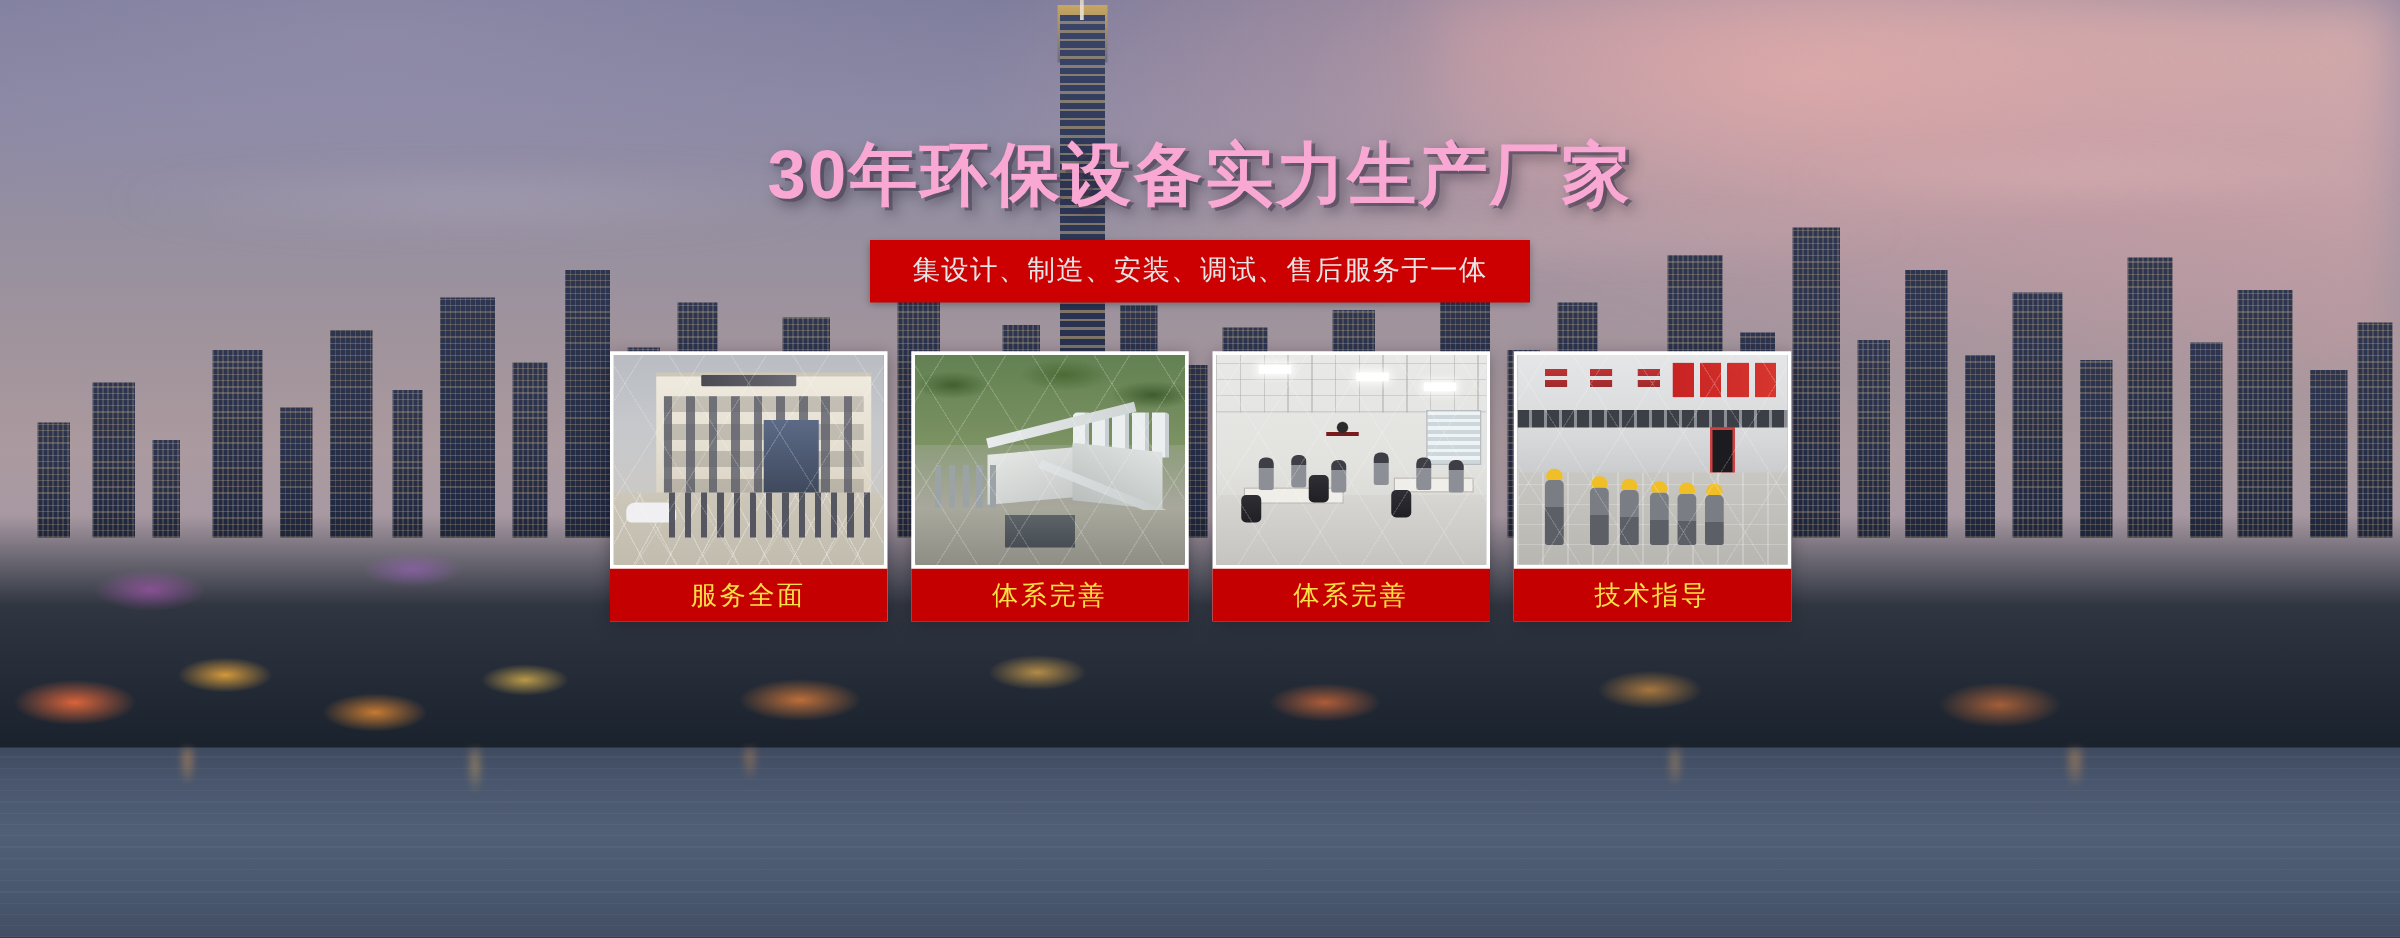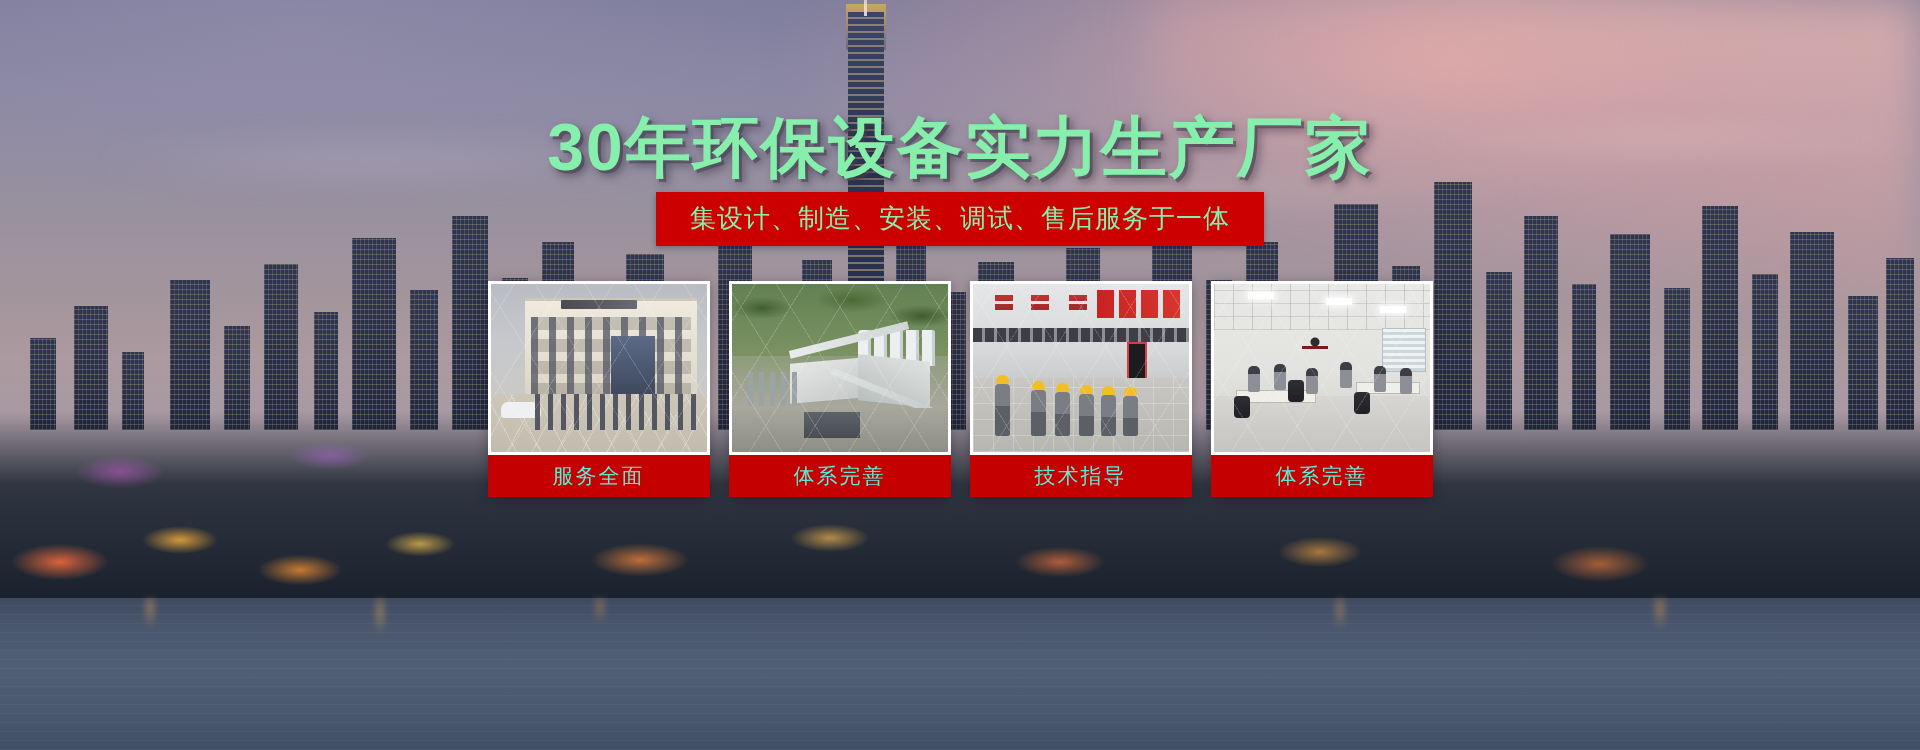--- a/index.html
+++ b/index.html
@@ -124,39 +124,39 @@
       radial-gradient(ellipse 10px 28px at 600px 8px,  rgba(255,160,70,.35), rgba(0,0,0,0) 70%),
       radial-gradient(ellipse 10px 30px at 1340px 12px, rgba(255,180,90,.35), rgba(0,0,0,0) 70%),
       radial-gradient(ellipse 12px 34px at 1660px 10px, rgba(255,170,80,.40), rgba(0,0,0,0) 70%);
     filter:blur(3px);
   }
 
   
   .headline {
     position:absolute; left:0; top:103px; width:1920px;
     text-align:center;
-    font-size:66px;
+    font-size:55px;
     font-weight:700;
     letter-spacing:2px;
-    color:#86efac;
+    color:#f9a8d4;
     text-shadow:
       3px 3px 0 rgba(70,60,80,.55),
       5px 5px 10px rgba(40,34,50,.55);
     white-space:nowrap;
   }
 
   
   .subtitle-wrap {
     position:absolute; left:0; top:192px; width:1920px;
     display:flex; justify-content:center;
   }
   .subtitle {
     background:#cc0000;
-    color:#86efac;
-    font-size:26px;
+    color:#e5e5e5;
+    font-size:22px;
     letter-spacing:1px;
     line-height:1;
     padding:13px 34px 15px;
     white-space:nowrap;
     box-shadow:0 2px 6px rgba(0,0,0,.30);
   }
 
   
   .cards {
     position:absolute; left:0; top:281px; width:1920px;
@@ -178,21 +178,21 @@
     position:absolute; inset:0;
     background-image:
       repeating-linear-gradient(58deg, rgba(255,255,255,.17) 0 1px, rgba(0,0,0,0) 1px 42px),
       repeating-linear-gradient(-58deg, rgba(255,255,255,.17) 0 1px, rgba(0,0,0,0) 1px 42px);
     pointer-events:none;
   }
   .card-label {
     height:42px;
     margin:3px -3px 0;
     background:#c50000;
-    color:#5eead4;
+    color:#fde047;
     font-size:21px;
     letter-spacing:2px;
     display:flex; align-items:center; justify-content:center;
   }
 
   
   .s1 { position:absolute; inset:0; background:linear-gradient(180deg,#b9bcc2 0%,#c6c8cc 34%,#cfcabf 100%); }
   .s1 .bldg { position:absolute; left:34px; top:14px; width:172px; height:104px;
     background:linear-gradient(180deg,#efeade 0%,#e4ded0 60%,#d9d2c3 100%);
     border-top:3px solid #cfc7b6; }
@@ -395,42 +395,20 @@
           <div class="yard"></div>
           <div class="shed"></div>
         </div>
         <div class="wm"></div>
       </div>
       <div class="card-label">体系完善</div>
     </div>
 
     <div class="card">
       <div class="card-photo">
-        <div class="s4">
-          <div class="wall"></div>
-          <div class="slogan a"></div>
-          <div class="slogan b"></div>
-          <div class="slogan c"></div>
-          <div class="redsign"></div>
-          <div class="door"></div>
-          <div class="apron"></div>
-          <div class="worker" style="left:22px;"></div>
-          <div class="worker" style="left:58px; height:46px;"></div>
-          <div class="worker" style="left:82px; height:44px;"></div>
-          <div class="worker" style="left:106px;height:42px;"></div>
-          <div class="worker" style="left:128px;height:41px;"></div>
-          <div class="worker" style="left:150px;height:40px;"></div>
-        </div>
-        <div class="wm"></div>
-      </div>
-      <div class="card-label">技术指导</div>
-    </div>
-
-    <div class="card">
-      <div class="card-photo">
         <div class="s3">
           <div class="ceil"></div>
           <div class="lamp a"></div>
           <div class="lamp b"></div>
           <div class="lamp c"></div>
           <div class="wall-logo"></div>
           <div class="window"></div>
           <div class="floor"></div>
           <div class="desk a"></div>
           <div class="desk b"></div>
@@ -442,14 +420,36 @@
           <div class="person" style="left:186px;top:84px;"></div>
           <div class="chair" style="left:20px; top:112px;"></div>
           <div class="chair" style="left:74px; top:96px;"></div>
           <div class="chair" style="left:140px;top:108px;"></div>
         </div>
         <div class="wm"></div>
       </div>
       <div class="card-label">体系完善</div>
     </div>
 
+    <div class="card">
+      <div class="card-photo">
+        <div class="s4">
+          <div class="wall"></div>
+          <div class="slogan a"></div>
+          <div class="slogan b"></div>
+          <div class="slogan c"></div>
+          <div class="redsign"></div>
+          <div class="door"></div>
+          <div class="apron"></div>
+          <div class="worker" style="left:22px;"></div>
+          <div class="worker" style="left:58px; height:46px;"></div>
+          <div class="worker" style="left:82px; height:44px;"></div>
+          <div class="worker" style="left:106px;height:42px;"></div>
+          <div class="worker" style="left:128px;height:41px;"></div>
+          <div class="worker" style="left:150px;height:40px;"></div>
+        </div>
+        <div class="wm"></div>
+      </div>
+      <div class="card-label">技术指导</div>
+    </div>
+
   </div>
 </div>
 
 </body></html>

